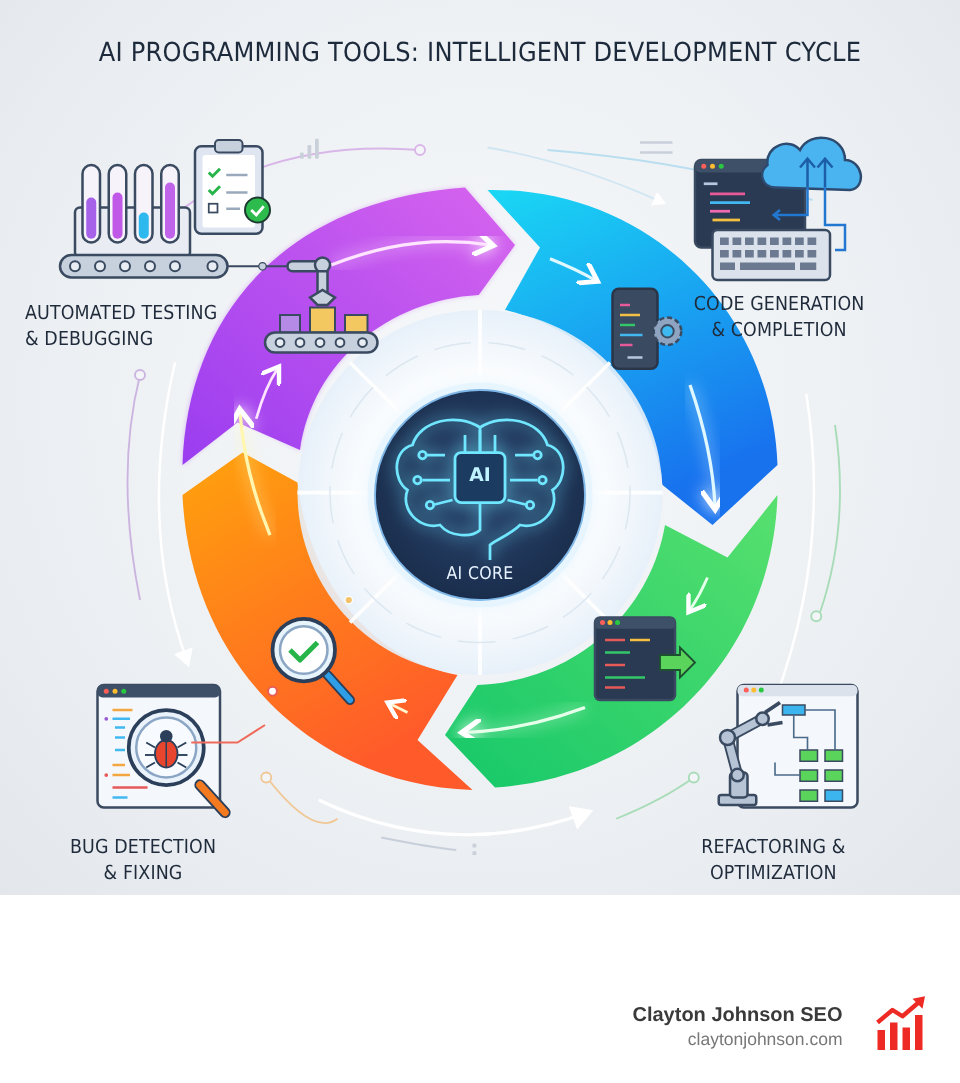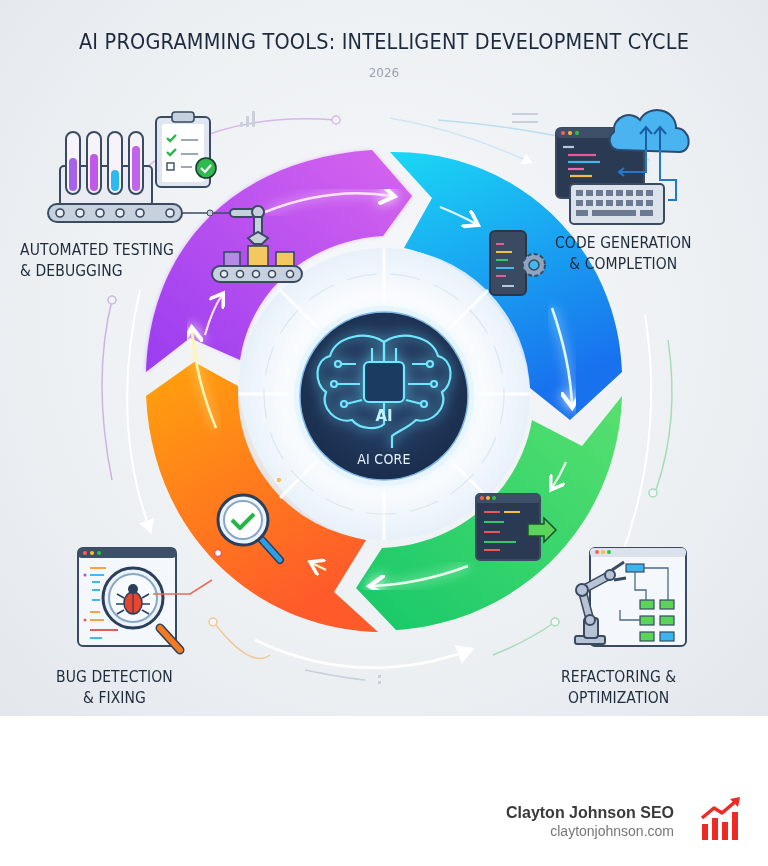--- a/index.html
+++ b/index.html
@@ -31,21 +31,21 @@
   .lbl-codegen { left: 555px; top: 233px; text-align: center; transform-origin: left top; }
   .lbl-bug { left: 56px; top: 667px; text-align: center; transform-origin: left top; }
   .lbl-refactor { left: 561px; top: 667px; text-align: center; transform-origin: left top; }
 
   .core-label {
     position: absolute; left: 334px; top: 451px; width: 100px; text-align: center;
     font-size: 14px; color: #e8f4ff; letter-spacing: 0.3px; transform: scaleX(0.9);
   }
   .core-ai {
     position: absolute; left: 364px; top: 371px; width: 40px; text-align: center;
-    font-size: 15px; color: #bff3ff; font-weight: bold; margin-top: 36px;
+    font-size: 15px; color: #bff3ff; font-weight: bold;
   }
 
   .footer {
     position: absolute; left: 0; top: 768px; width: 768px; height: 98px; background: #ffffff;
   }
   .brand-name {
     position: absolute; right: 94px; top: 36px; font-family: "Liberation Sans", sans-serif;
     font-weight: bold; font-size: 16px; color: #3a3a3a; text-align: right; white-space: nowrap;
   }
   .brand-url {
@@ -404,21 +404,20 @@
             <line x1="142" y1="604" x2="150" y2="604"></line>
             <line x1="142" y1="610" x2="149" y2="614"></line>
         </g>
         <path d="M153,594 L190,594 L212,580" stroke="#ef6a5a" stroke-width="1.6" fill="none"></path>
         <circle cx="218" cy="553" r="3.5" fill="#ffffff" stroke="#e65a5a" stroke-width="1.5"></circle>
       </g>
     </g>
   </svg>
 
   <div class="title">AI PROGRAMMING TOOLS: INTELLIGENT DEVELOPMENT CYCLE</div>
-  <div class="subtitle">2026</div>
 
   <div class="core-ai">AI</div>
   <div class="core-label">AI CORE</div>
 
   <div class="stage-label lbl-testing">
     <div>AUTOMATED TESTING</div>
     <div>&amp; DEBUGGING</div>
   </div>
   <div class="stage-label lbl-codegen">
     <div>CODE GENERATION</div>

